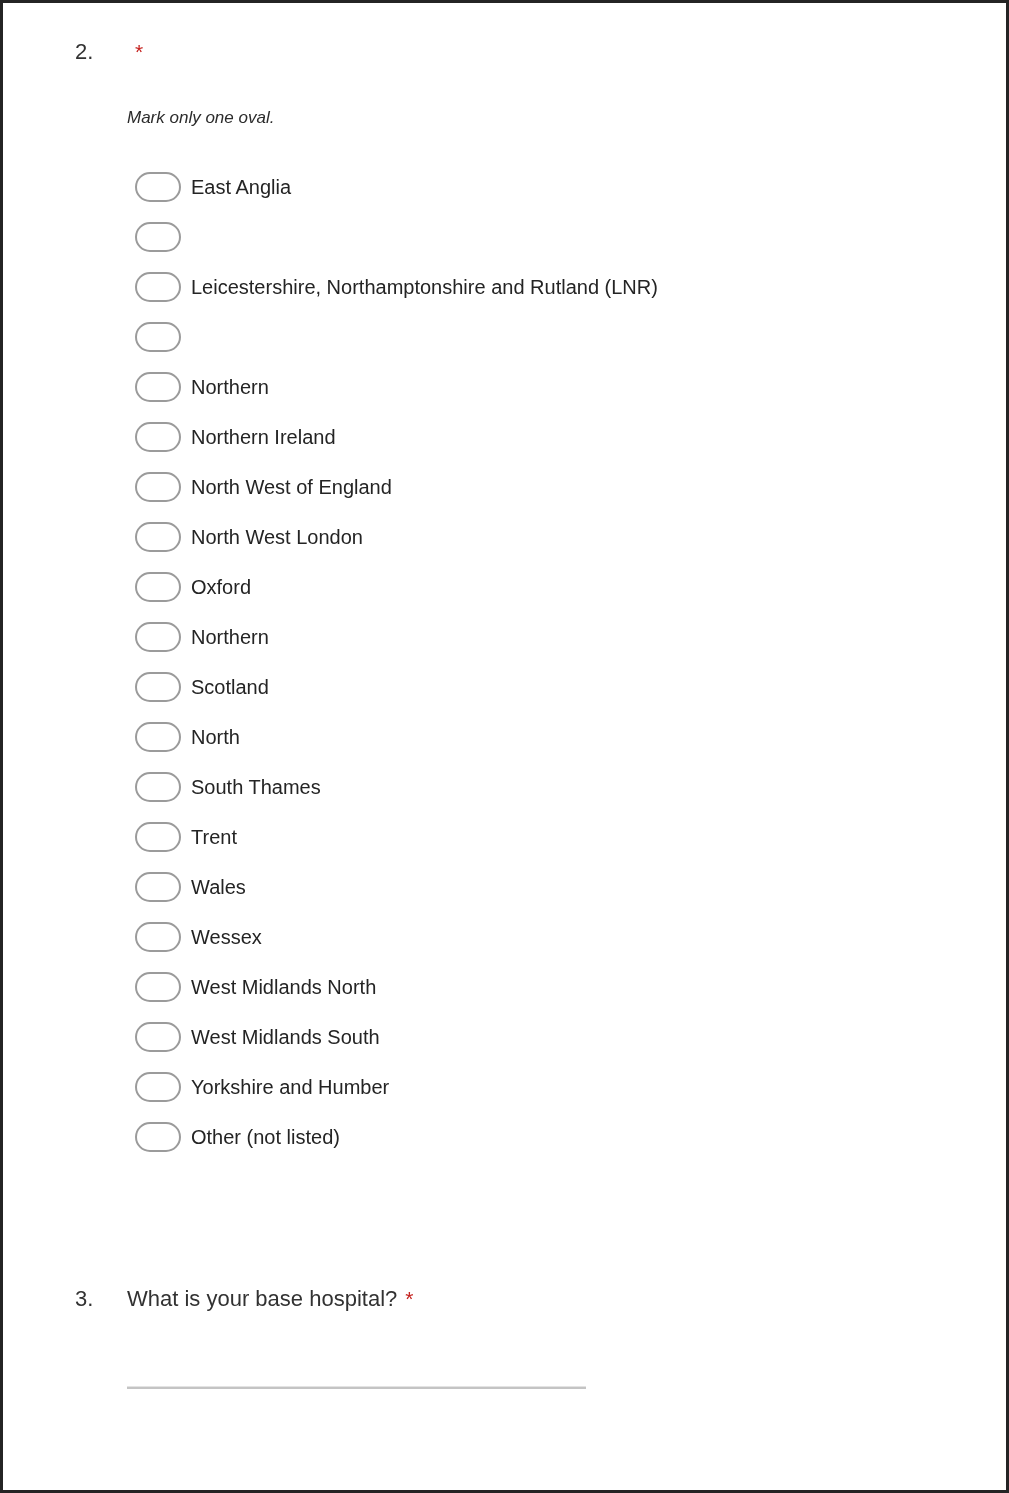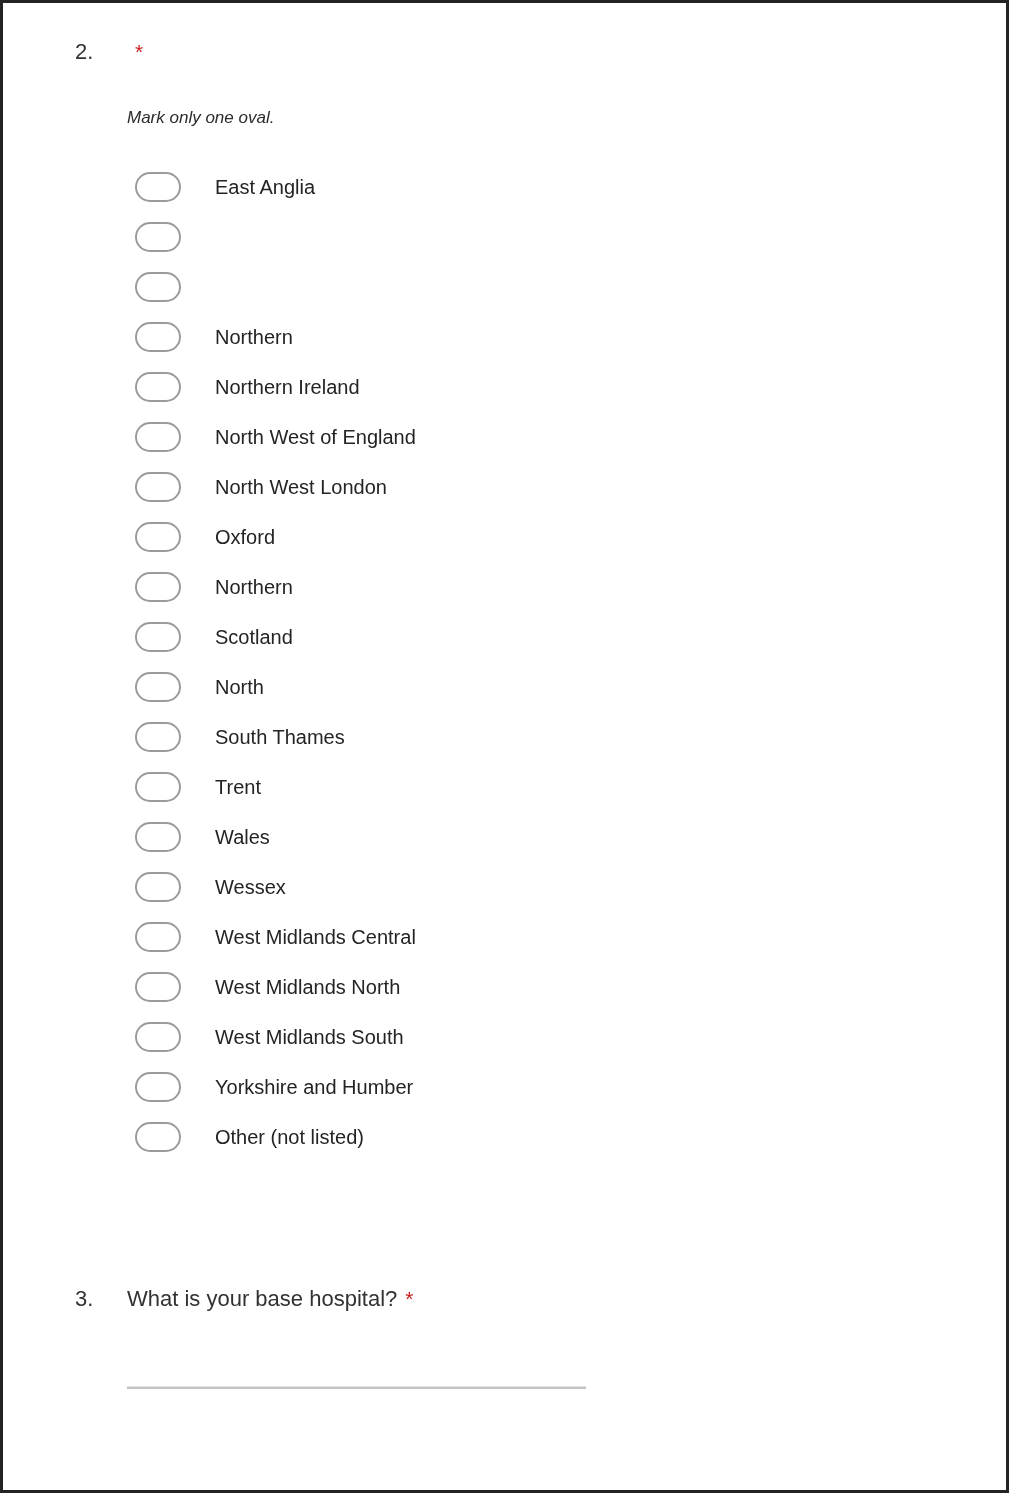--- a/index.html
+++ b/index.html
@@ -46,21 +46,20 @@
   }
   .options {
     list-style: none;
     margin: 32px 0 0 0;
     padding: 0 0 0 132px;
   }
   .option-row {
     display: flex;
     align-items: center;
     height: 50px;
-    gap: 24px;
   }
   .oval {
     box-sizing: border-box;
     width: 46px;
     height: 30px;
     flex: 0 0 46px;
     border: 2px solid #9b9b9b;
     border-radius: 15px;
     background: #ffffff;
     margin-right: 10px;
@@ -94,20 +93,24 @@
   <ul class="options">
     <li class="option-row">
       <span class="oval"></span>
       <span class="option-label">East Anglia</span>
     </li>
 
     <li class="option-row">
       <span class="oval"></span>
     </li>
 
+    <li class="option-row">
+      <span class="oval"></span>
+      <span class="option-label">Leicestershire, Northamptonshire and Rutland (LNR)</span>
+    </li>
 
     <li class="option-row">
       <span class="oval"></span>
     </li>
 
     <li class="option-row">
       <span class="oval"></span>
       <span class="option-label">Northern</span>
     </li>
 
@@ -159,24 +162,20 @@
     <li class="option-row">
       <span class="oval"></span>
       <span class="option-label">Wales</span>
     </li>
 
     <li class="option-row">
       <span class="oval"></span>
       <span class="option-label">Wessex</span>
     </li>
 
-    <li class="option-row">
-      <span class="oval"></span>
-      <span class="option-label">West Midlands Central</span>
-    </li>
 
     <li class="option-row">
       <span class="oval"></span>
       <span class="option-label">West Midlands North</span>
     </li>
 
     <li class="option-row">
       <span class="oval"></span>
       <span class="option-label">West Midlands South</span>
     </li>

